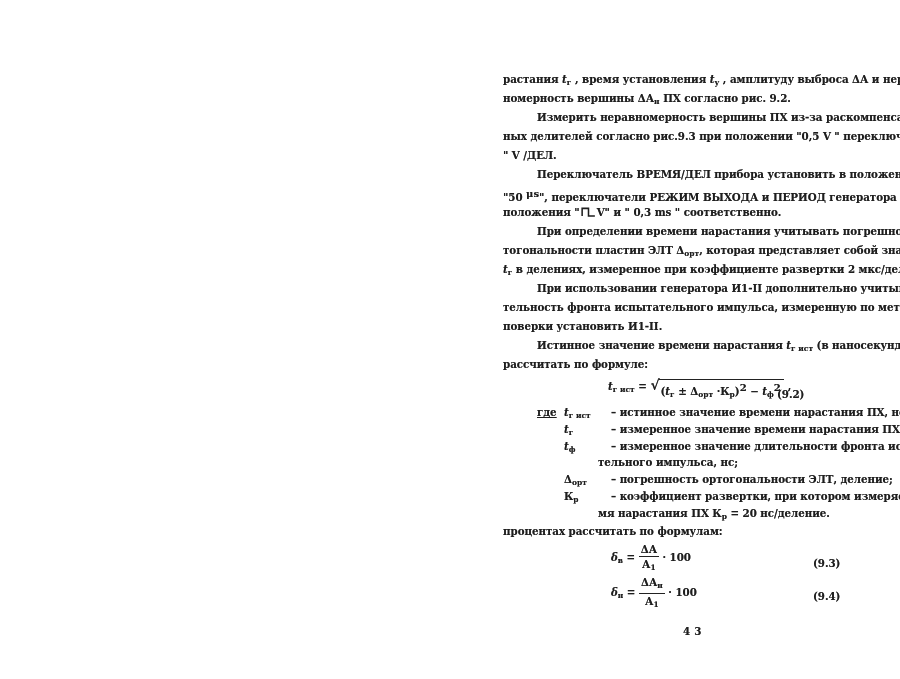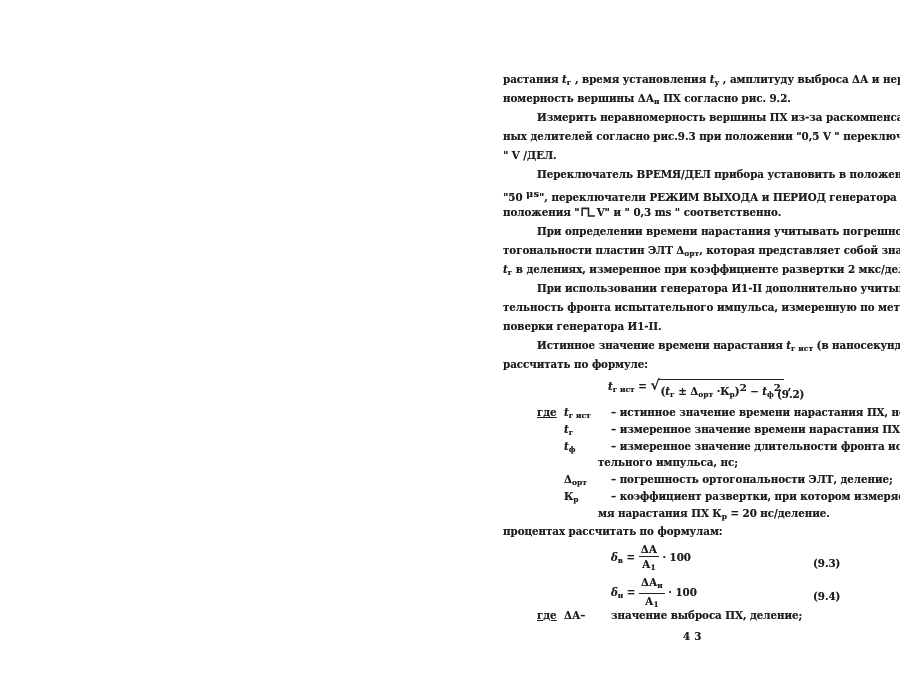--- a/index.html
+++ b/index.html
@@ -26,21 +26,21 @@
   .frac-row{height:33px;padding-top:1px;padding-left:108px;}
   .eq-num{position:absolute;left:274px;top:14px;}
   .frac-row .eq-num{top:16px;margin-left:36px;}
   .sqrt{display:inline-flex;align-items:flex-start;}
   .radical{font-size:14px;line-height:13px;margin-right:-1px;}
   .radicand{border-top:1.2px solid #222;padding:1px 3px 0 2px;line-height:13px;}
   .frac{display:inline-block;text-align:center;vertical-align:middle;}
   .numer{display:block;line-height:14px;border-bottom:1.2px solid #222;padding:0 2px;}
   .denom{display:block;line-height:14px;}
   .tail{margin-left:4px;}
-  .pagenum{padding-left:180px;letter-spacing:4px;margin-top:4px;height:19px;line-height:19px;}
+  .pagenum{padding-left:180px;letter-spacing:4px;margin-top:15px;height:19px;line-height:19px;}
 </style>
 </head>
 <body>
 
 <div id="page">
   <div id="lines">
       <div class="line ">растания <i>t</i><sub>г</sub> , время установления <i>t</i><sub>у</sub> , амплитуду выброса ΔА и нерав-</div>
       <div class="line ">номерность вершины ΔА<sub>н</sub> ПХ согласно рис. 9.2.</div>
       <div class="line para">Измерить неравномерность вершины ПХ из-за раскомпенсации вход-</div>
       <div class="line ">ных делителей согласно рис.9.3 при положении "0,5 V " переключателей</div>
@@ -48,33 +48,32 @@
       <div class="line para">Переключатель ВРЕМЯ/ДЕЛ прибора установить в положение</div>
       <div class="line ">"50 <sup>μs</sup>", переключатели РЕЖИМ ВЫХОДА и ПЕРИОД генератора И1-II – в</div>
       <div class="line">положения  "<span class="sqw"><svg viewBox="0 0 16 11" width="15" height="10">
             <path d="M1 10 V1.5 H8 V10 H15" fill="none" stroke="currentColor" stroke-width="1.7"></path>
           </svg></span>V"  и  " 0,3 ms "  соответственно.</div>
       <div class="line para">При определении времени нарастания учитывать погрешность неор-</div>
       <div class="line ">тогональности пластин ЭЛТ Δ<sub>орт</sub>, которая представляет собой значение</div>
       <div class="line "><i>t</i><sub>г</sub> в делениях, измеренное при коэффициенте развертки 2 мкс/деление.</div>
       <div class="line para">При использовании генератора И1-II дополнительно учитывать дли-</div>
       <div class="line ">тельность фронта испытательного импульса, измеренную по методике</div>
-      <div class="line ">поверки генератора И1-II.</div>
+      <div class="line ">поверки установить И1-II.</div>
       <div class="line para">Истинное значение времени нарастания <i>t</i><sub>г ист</sub> (в наносекундах)</div>
       <div class="line ">рассчитать по формуле:</div>
       <div class="formula-row"><span class="fcontent"><span><i>t</i><sub>г ист</sub> =</span> <span class="sqrt">
             <span class="radical">√</span>
             <span class="radicand">(<i>t</i><sub>г</sub> ± Δ<sub>орт</sub> ·К<sub>р</sub>)<sup>2</sup> − <i>t</i><sub>ф</sub><sup>2</sup></span>
           </span><span class="tail">,</span></span><span class="eq-num">(9.2)</span></div>
       <div class="line defrow"><span class="kw">где</span><span class="dsym"><i>t</i><sub>г ист</sub></span><span class="dtext">– истинное значение времени нарастания ПХ, нс;</span></div>
       <div class="line defrow"><span class="kw"></span><span class="dsym"><i>t</i><sub>г</sub></span><span class="dtext">– измеренное значение времени нарастания ПХ, нс;</span></div>
       <div class="line defrow"><span class="kw"></span><span class="dsym"><i>t</i><sub>ф</sub></span><span class="dtext">– измеренное значение длительности фронта испыта-</span></div>
       <div class="defcont">тельного импульса, нс;</div>
       <div class="line defrow"><span class="kw"></span><span class="dsym">Δ<sub>орт</sub></span><span class="dtext">– погрешность ортогональности ЭЛТ, деление;</span></div>
       <div class="line defrow"><span class="kw"></span><span class="dsym">К<sub>р</sub></span><span class="dtext">– коэффициент развертки, при котором измеряется вре-</span></div>
       <div class="defcont">мя нарастания ПХ  К<sub>р</sub> = 20 нс/деление.</div>
       <div class="line ">процентах рассчитать по формулам:</div>
       <div class="formula-row frac-row"><span class="fcontent"><span><i>δ</i><sub>в</sub> =</span> <span class="frac"><span class="numer">ΔА</span><span class="denom">А<sub>1</sub></span></span> <span class="mult">· 100</span></span><span class="eq-num">(9.3)</span></div>
       <div class="formula-row frac-row"><span class="fcontent"><span><i>δ</i><sub>н</sub> =</span> <span class="frac"><span class="numer">ΔА<sub>н</sub></span><span class="denom">А<sub>1</sub></span></span> <span class="mult">· 100</span></span><span class="eq-num">(9.4)</span></div>
-      <div class="line defrow"><span class="kw">где</span><span class="dsym">ΔА–</span><span class="dtext">значение выброса  ПХ, деление;</span></div>
     </div>
   <div class="pagenum">43</div>
 </div>
 
 </body></html>

